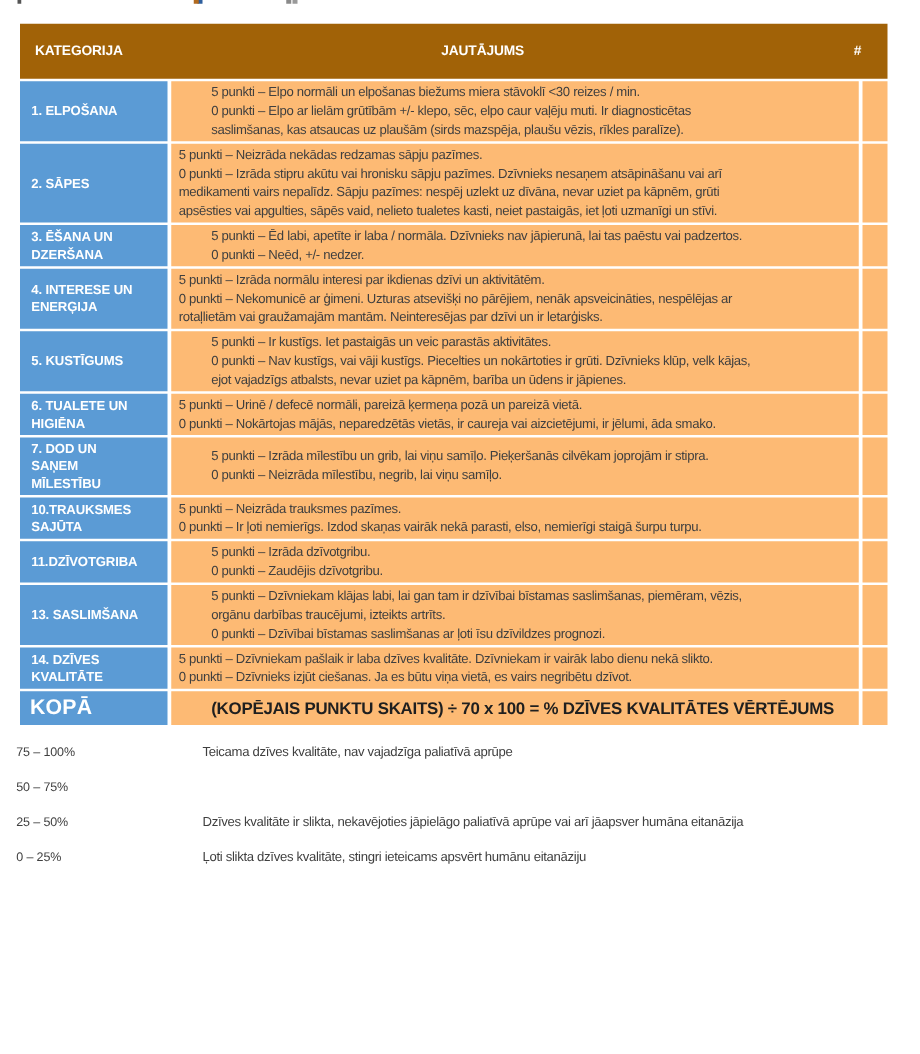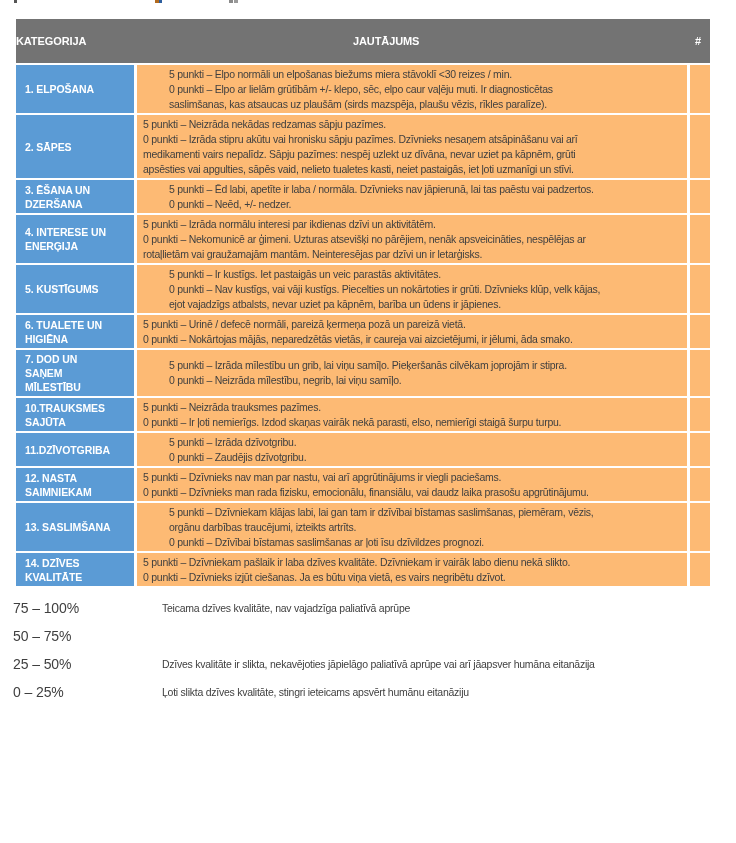--- a/index.html
+++ b/index.html
@@ -20,21 +20,21 @@
     margin: 11px 0 0 13px;
     width: 700px;
     border-collapse: separate;
     border-spacing: 3px 2px;
     table-layout: fixed;
   }
   col.c-cat { width: 118px; }
   col.c-num { width: 20px; }
 
   
-  td.hcell { background: #737373; height: 44px; padding: 0; }
+  td.hcell { background: #a16207; height: 44px; padding: 12px; }
   .hflex { display: flex; align-items: center; height: 100%; }
   .hflex span { color: #ffffff; font-weight: bold; font-size: 11px; letter-spacing: -0.1px; }
   .hq   { flex: 1; text-align: center; }
   .hnum { width: 24px; text-align: center; flex: none; }
 
   td.cat {
     background: #5B9BD5;
     color: #ffffff;
     font-weight: bold;
     font-size: 10.5px;
@@ -78,21 +78,21 @@
   .fheading {
     font-weight: bold;
     color: #1A1A1A;
     font-size: 11px;
     letter-spacing: -0.2px;
     line-height: 15px;
   }
   .fitem { display: flex; margin-top: 13px; line-height: 15px; }
   .frange {
     flex: none; width: 149px;
-    color: #3F3F3F; font-size: 14px; letter-spacing: -0.1px;
+    color: #3F3F3F; font-size: 10px; letter-spacing: -0.1px;
   }
   .fdesc { flex: 1; color: #3F3F3F; font-size: 10.5px; letter-spacing: -0.25px; }
 </style>
 </head>
 <body>
 
 <div class="top-strip">
   <span class="frag f1"></span>
   <span class="frag f2"></span>
   <span class="frag f3"></span>
@@ -173,42 +173,40 @@
     <td class="q">5 punkti – Neizrāda trauksmes pazīmes.
 0 punkti – Ir ļoti nemierīgs. Izdod skaņas vairāk nekā parasti, elso, nemierīgi staigā šurpu turpu.</td>
     <td class="num"></td>
   </tr>
   <tr class="shade-a">
     <td class="cat">11.DZĪVOTGRIBA</td>
     <td class="q">5 punkti – Izrāda dzīvotgribu.
 0 punkti – Zaudējis dzīvotgribu.</td>
     <td class="num"></td>
   </tr>
-  <tr class="shade-b">
-    <td class="cat">12. NASTA
-SAIMNIEKAM</td>
-    <td class="q">5 punkti – Dzīvnieks nav man par nastu, vai arī apgrūtinājums ir viegli paciešams.
-0 punkti – Dzīvnieks man rada fizisku, emocionālu, finansiālu, vai daudz laika prasošu apgrūtinājumu.</td>
-    <td class="num"></td>
-  </tr>
   <tr class="shade-a">
     <td class="cat">13. SASLIMŠANA</td>
     <td class="q">5 punkti – Dzīvniekam klājas labi, lai gan tam ir dzīvībai bīstamas saslimšanas, piemēram, vēzis,
 orgānu darbības traucējumi, izteikts artrīts.
 0 punkti – Dzīvībai bīstamas saslimšanas ar ļoti īsu dzīvildzes prognozi.</td>
     <td class="num"></td>
   </tr>
   <tr class="shade-b">
     <td class="cat">14. DZĪVES
 KVALITĀTE</td>
     <td class="q">5 punkti – Dzīvniekam pašlaik ir laba dzīves kvalitāte.  Dzīvniekam ir vairāk labo dienu nekā slikto.
 0 punkti – Dzīvnieks izjūt ciešanas. Ja es būtu viņa vietā, es vairs negribētu dzīvot.</td>
     <td class="num"></td>
   </tr>
 
+  <tr class="shade-a">
+    <td class="cat total-cat">KOPĀ</td>
+    <td class="q total-q">(KOPĒJAIS PUNKTU SKAITS)  ÷ 70 x 100 =  %  DZĪVES KVALITĀTES VĒRTĒJUMS</td>
+    <td class="num"></td>
+  </tr>
 </tbody>
   </table>
 
 <div class="footer">
   <div class="fitem">
     <span class="frange">75 – 100%</span>
     <span class="fdesc">Teicama dzīves kvalitāte, nav vajadzīga paliatīvā aprūpe</span>
   </div>
   <div class="fitem">
     <span class="frange">50 – 75%</span>

